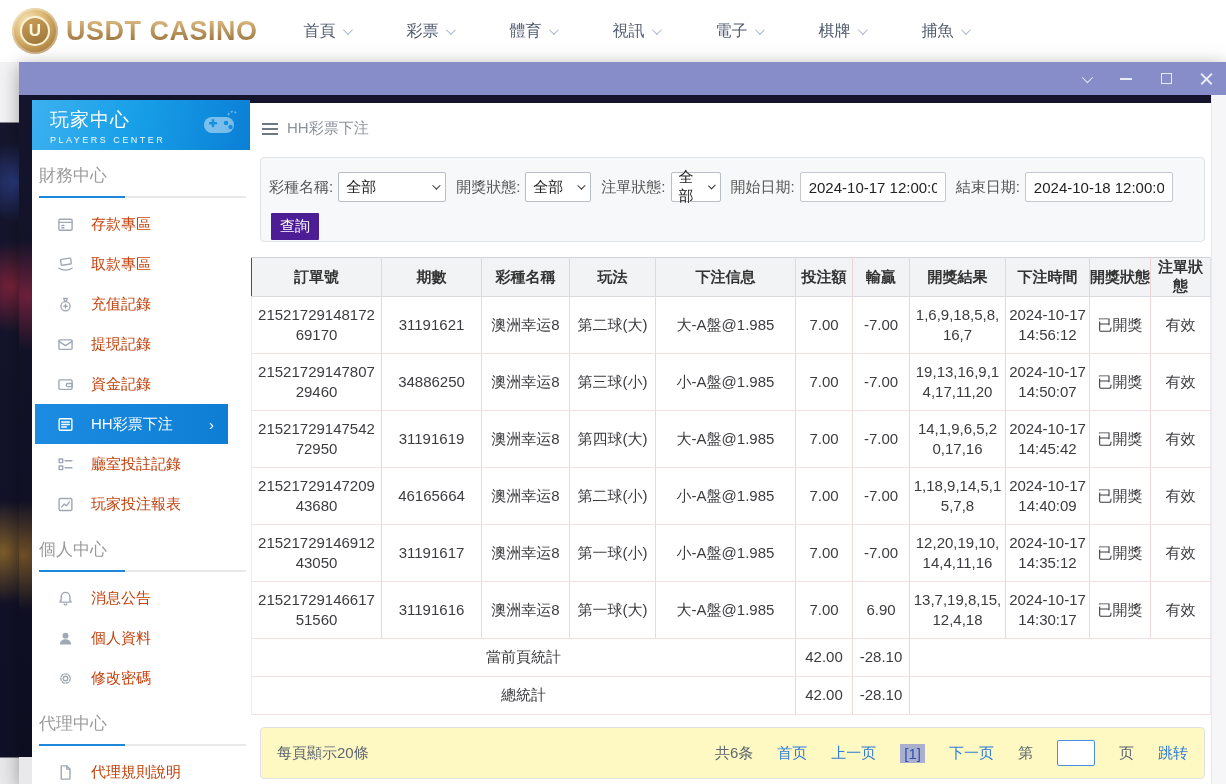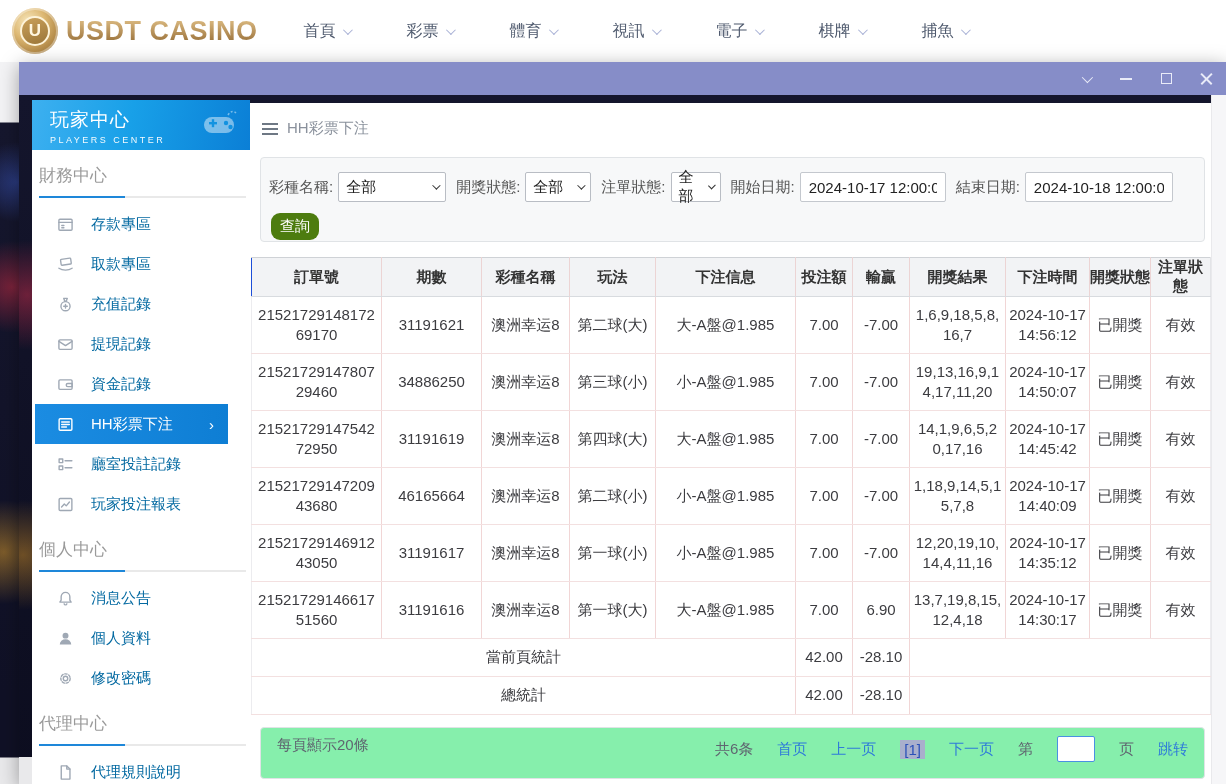--- a/index.html
+++ b/index.html
@@ -50,21 +50,21 @@
 
   
   #sidebar { position:absolute; left:13px; top:5px; width:218px; height:684px; background:#fff; overflow:hidden; }
   .sb-header { position:relative; height:50px; background:linear-gradient(100deg,#3db0f0 0%,#18a0e8 45%,#0b7fd6 100%); color:#fff; padding:7px 0 0 18px; overflow:hidden; }
   .sb-title { font-size:19px; letter-spacing:1px; }
   .sb-subtitle { font-size:9px; letter-spacing:2.5px; margin-top:2px; opacity:.95; }
   .sb-header svg { position:absolute; right:10px; top:7px; opacity:.45; }
   .sb-section-label { font-size:17px; color:#9a9a9a; margin:14px 0 9px 7px; }
   .sb-underline { height:2px; background:#e9e9e9; margin:0 4px 6px 7px; position:relative; }
   .sb-underline::before { content:""; position:absolute; left:0; top:0; width:86px; height:2px; background:#1e87d9; }
-  .sb-item { height:40px; display:flex; align-items:center; padding-left:25px; gap:17px; font-size:15px; color:#0369a1; cursor:pointer; }
+  .sb-item { height:40px; display:flex; align-items:center; padding-left:25px; gap:17px; font-size:15px; color:#c2410c; cursor:pointer; }
   .sb-item .sb-icon { width:17px; height:17px; color:#9fa8b4; flex:none; display:flex; }
   .sb-item .sb-chev { display:none; }
   .sb-item.active { background:linear-gradient(90deg,#1b8ce2,#0e7ed4); color:#fff; margin:0 22px 0 3px; padding-left:22px; }
   .sb-item.active .sb-icon { color:#fff; }
   .sb-item.active .sb-chev { display:block; margin-left:auto; padding-right:14px; color:#fff; font-size:15px; }
 
   
   #main { position:absolute; left:231px; top:8px; width:961px; height:681px; background:#fff; }
   #breadcrumb { display:flex; align-items:center; gap:9px; padding:16px 0 0 12px; }
   .hamburger { width:16px; display:flex; flex-direction:column; gap:3px; }
@@ -73,38 +73,38 @@
 
   #filter-panel { position:absolute; left:10px; top:54px; width:945px; height:85px; background:#f7f8f9; border:1px solid #e0e3e6; border-radius:4px; }
   .filter-row { position:absolute; left:8px; top:14px; display:flex; align-items:center; }
   .f-label { font-size:15px; color:#555; margin:0 5px 0 10px; white-space:nowrap; }
   .f-label:first-child { margin-left:0; }
   .sel { background:#fff; border:1px solid #b9bdc4; border-radius:2px; height:30px; display:flex; align-items:center; justify-content:space-between; padding:0 7px; font-size:15px; color:#222; cursor:pointer; }
   .sel-chev { width:6px; height:6px; border-right:1.6px solid #333; border-bottom:1.6px solid #333; transform:rotate(45deg) translateY(-2px); margin-left:6px; }
   .w-lottery { width:108px; } .w-draw { width:66px; } .w-order { width:50px; }
   .f-input { height:30px; border:1px solid #c4c8ce; border-radius:2px; background:#fff; font-size:15px; color:#222; padding:0 8px; font-family:inherit; }
   .w-date1 { width:146px; } .w-date2 { width:148px; }
-  #search-btn { position:absolute; left:10px; top:55px; width:48px; height:27px; background:#4d7c0f; color:#fff; font-size:15px; border:none; border-radius:9px; cursor:pointer; font-family:inherit; }
+  #search-btn { position:absolute; left:10px; top:55px; width:48px; height:27px; background:#4c1d95; color:#fff; font-size:15px; border:none; border-radius:1px; cursor:pointer; font-family:inherit; }
 
   
   #bet-table { position:absolute; left:1px; top:154px; width:959px; border-collapse:collapse; table-layout:fixed; }
   #bet-table th { height:38px; background:#f2f3f5; font-size:15px; font-weight:bold; color:#333; text-align:center;
     border-top:1px solid #cfd2d6; border-bottom:1px solid #d8dbdf; border-right:1px solid #ecd4d4; padding:0; }
   #bet-table th:first-child { border-left:1px solid #1d4ed8; }
   #bet-table th:last-child { border-right:1px solid #e3e4e7; }
   #bet-table td { height:57px; font-size:15px; color:#3c3c40; text-align:center; vertical-align:middle;
     border-right:1px solid #f1d6d6; border-bottom:1px solid #f3e0e0; padding:2px 3px; line-height:1.35; word-break:break-all; }
   #bet-table td:first-child { border-left:1px solid #ececef; }
   #bet-table td:last-child { border-right:1px solid #ececef; }
   #bet-table tr.sum-row td { height:38px; }
   #bet-table td.sum-empty { border-bottom:1px solid #f3e0e0; }
 
   
-  #footer-panel { position:absolute; left:10px; top:624px; width:945px; height:52px; background:#86efac; border:1px solid #e0e3e6; border-radius:4px;
-    display:flex; align-items:flex-start; justify-content:space-between; padding:8px 16px; }
+  #footer-panel { position:absolute; left:10px; top:624px; width:945px; height:52px; background:#fef9c3; border:1px solid #e0e3e6; border-radius:4px;
+    display:flex; align-items:center; justify-content:space-between; padding:8px 16px; }
   .page-size { font-size:15px; color:#5f6670; }
   #pager { display:flex; align-items:center; gap:24px; font-size:15px; }
   .pg-text { color:#5f6670; }
   .pg-link { color:#2f7bd9; cursor:pointer; }
   .pg-current { background:#a9afcc; color:#2b50b8; padding:1px 4px; cursor:pointer; }
   #page-jump-input { width:38px; height:26px; border:1px solid #4a90e2; border-radius:2px; background:#fff; font-size:14px; text-align:center; font-family:inherit; }
 
   #scrollbar { position:absolute; left:1192px; top:0; width:15px; height:689px; background:#f6f6f8; border-left:1px solid #e9e9ec; }
 </style>
 </head>

